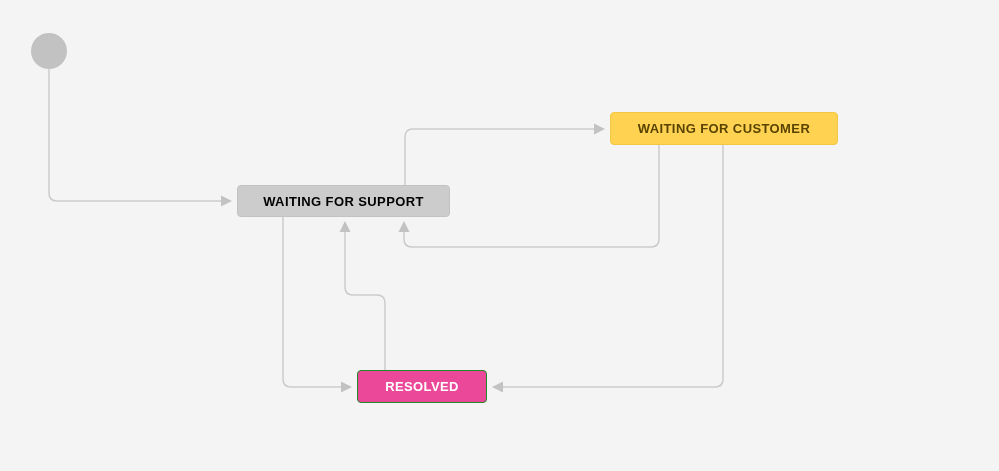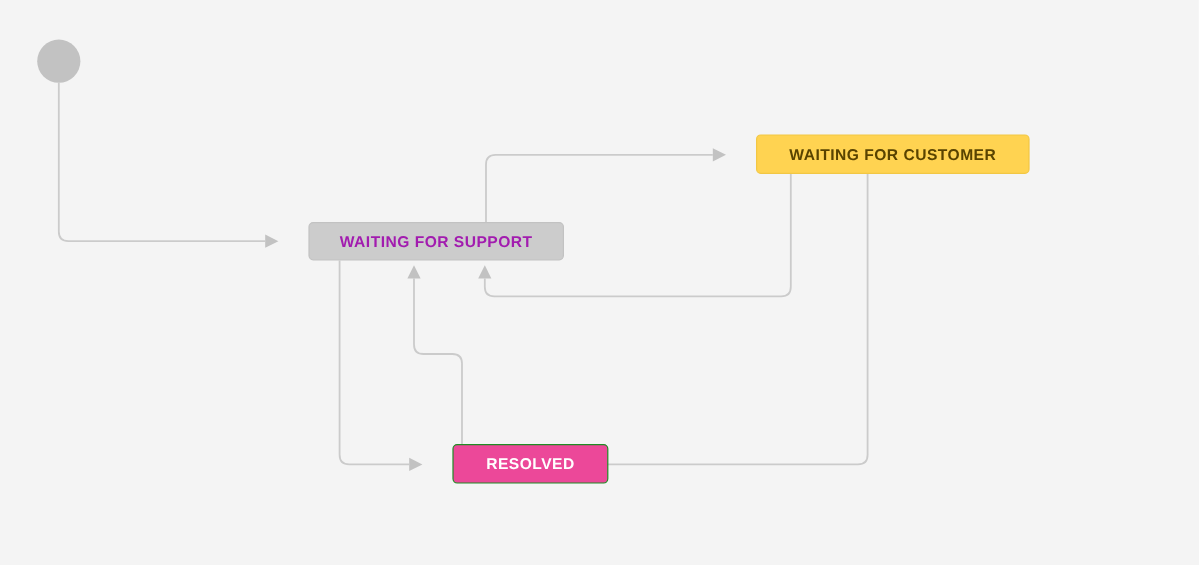--- a/index.html
+++ b/index.html
@@ -35,30 +35,29 @@
     z-index: 2;
     display: flex;
     align-items: center;
     justify-content: center;
     border-radius: 4px;
     font-size: 13px;
     font-weight: bold;
     letter-spacing: 0.4px;
     box-sizing: border-box;
     white-space: nowrap;
-    margin-left: 20px;
   }
   .status-gray {
     left: 237px;
     top: 185px;
     width: 213px;
     height: 32px;
     background: #CCCCCC;
     border: 1px solid #C2C2C2;
-    color: #a21caf;
+    color: #000000;
   }
   .status-yellow {
     left: 610px;
     top: 112px;
     width: 228px;
     height: 33px;
     background: #FFD351;
     border: 1px solid #F2C744;
     color: #594300;
   }

